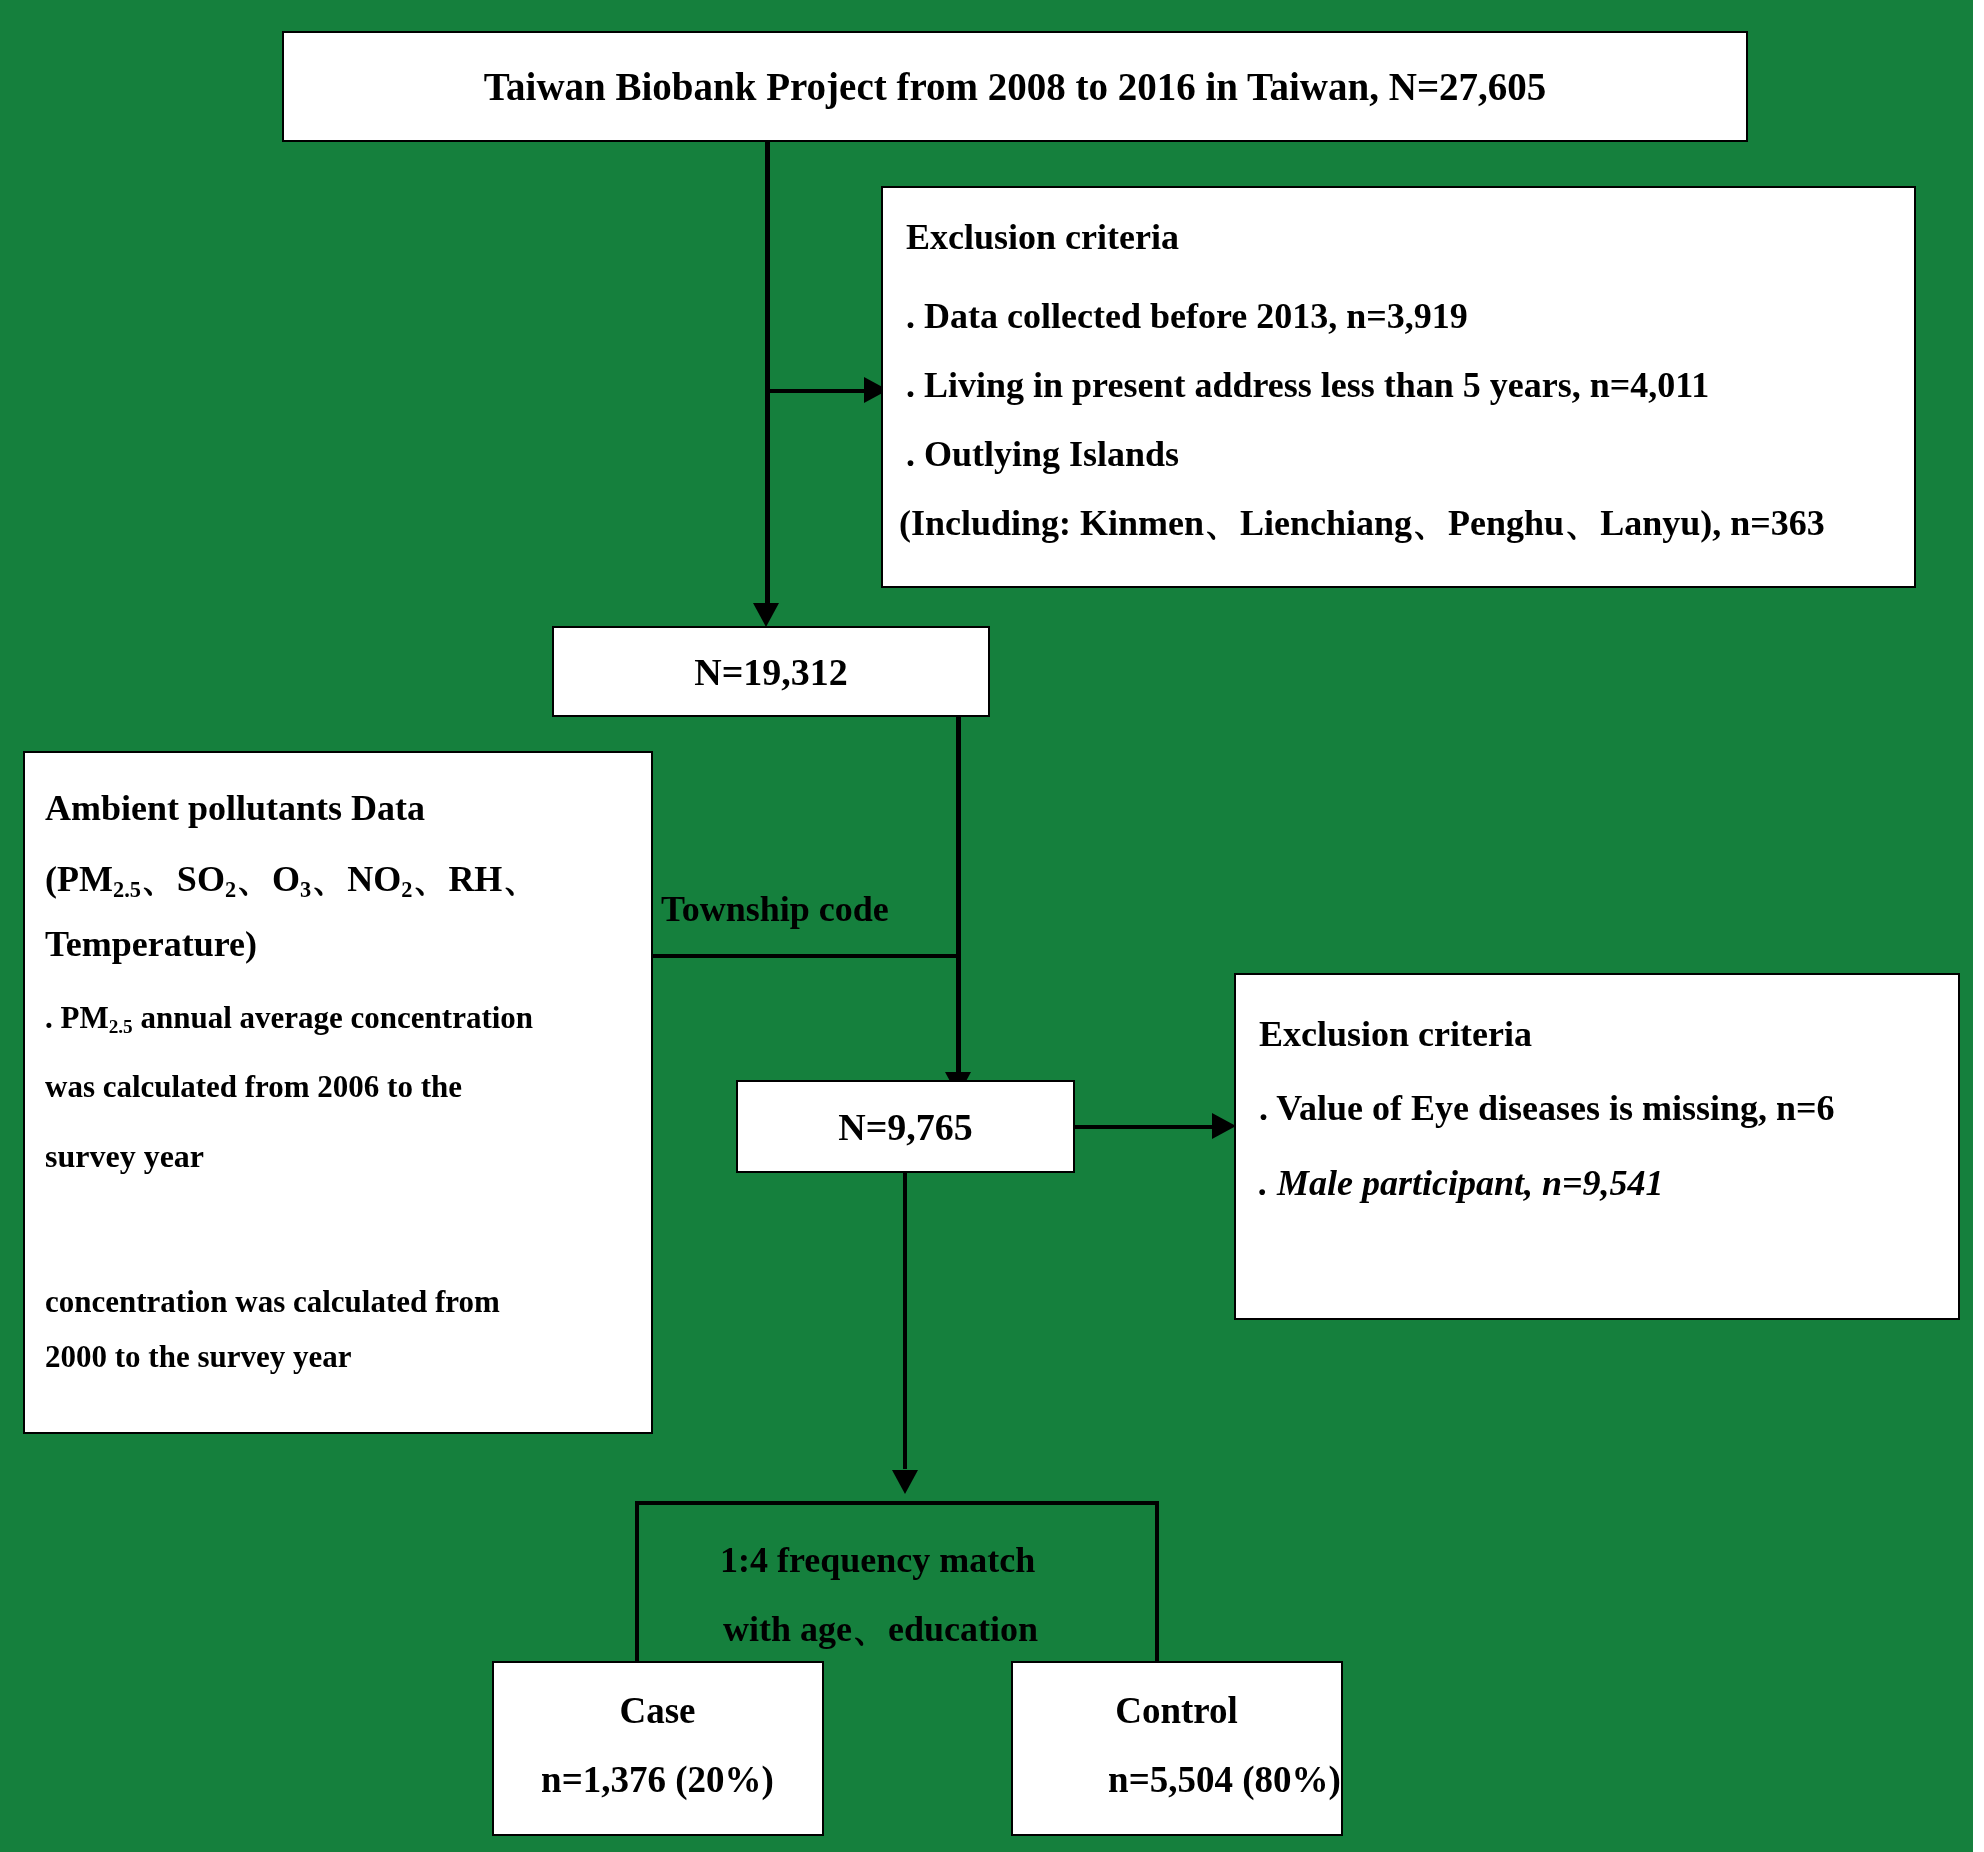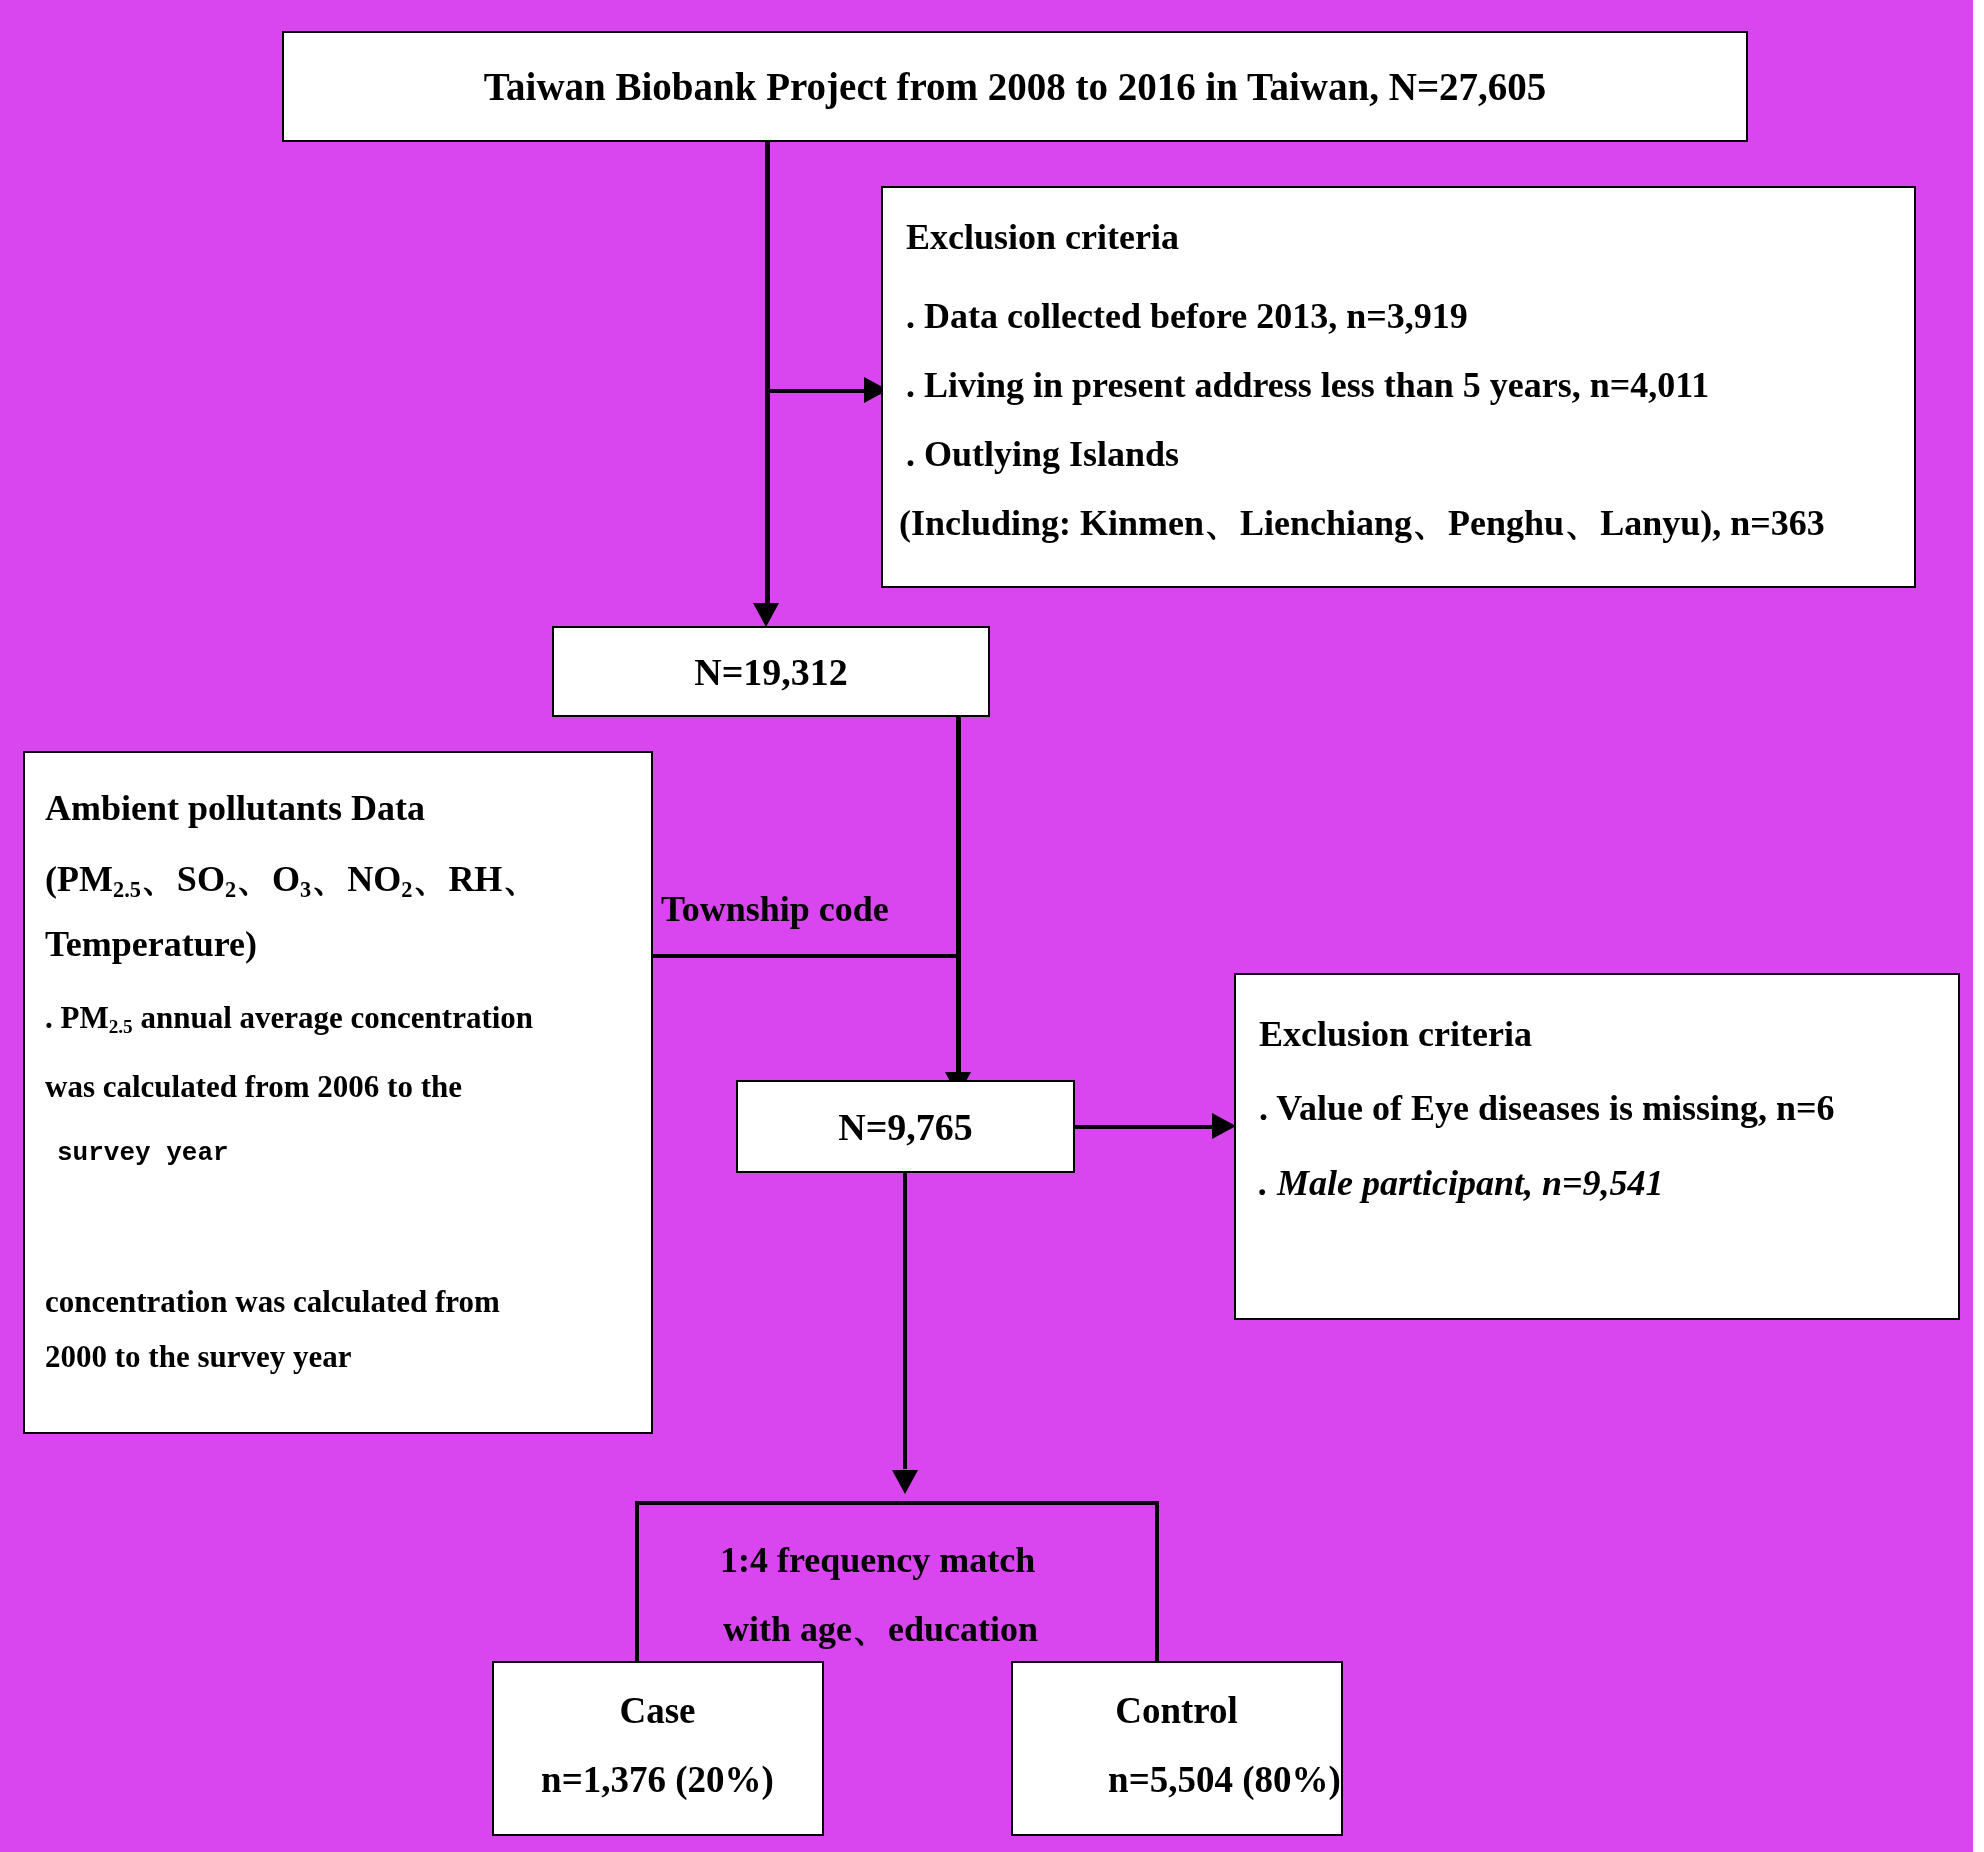--- a/index.html
+++ b/index.html
@@ -5,21 +5,21 @@
 <style>
   html, body {
     margin: 0;
     padding: 0;
     background: #ffffff;
   }
   #canvas {
     position: relative;
     width: 1973px;
     height: 1852px;
-    background: #d946ef;
+    background: #15803d;
     font-family: "Liberation Serif", "DejaVu Serif", serif;
     color: #000000;
     overflow: hidden;
   }
   .box {
     position: absolute;
     box-sizing: border-box;
     border: 2.6px solid #000000;
     background: #ffffff;
   }
@@ -112,21 +112,21 @@
     <div class="txt" style="left:20px; top:108px; font-size:36px;">
       <span>(PM</span><sub>2.5</sub><span>、SO</span><sub>2</sub><span>、O</span><sub>3</sub><span>、NO</span><sub>2</sub><span>、RH、</span>
     </div>
 
     <div class="txt" style="left:20px; top:173px; font-size:36px;">Temperature)</div>
 
     <div class="txt" style="left:20px; top:249px; font-size:31px;">
       <span>. PM</span><sub>2.5</sub><span> annual average concentration</span>
     </div>
     <div class="txt" style="left:20px; top:318px; font-size:31px;">was calculated from 2006 to the</div>
-    <div class="txt" style="left:32px; top:387px; font-size:26px;font-family:Liberation Mono, monospace;">survey year</div>
+    <div class="txt" style="left:20px; top:387px; font-size:32px;">survey year</div>
 
     <div class="txt" style="left:20px; top:533px; font-size:31px;">concentration was calculated from</div>
     <div class="txt" style="left:20px; top:588px; font-size:31px;">2000 to the survey year</div>
   </div>
 
   <div class="txt" style="left:661px; top:891px; font-size:36px;">Township code</div>
 
   <div class="box ctr" style="left:736px; top:1080px; width:339px; height:93px;">
     <span class="lbl-center" style="font-size:38px; position:static;">N=9,765</span>
   </div>

